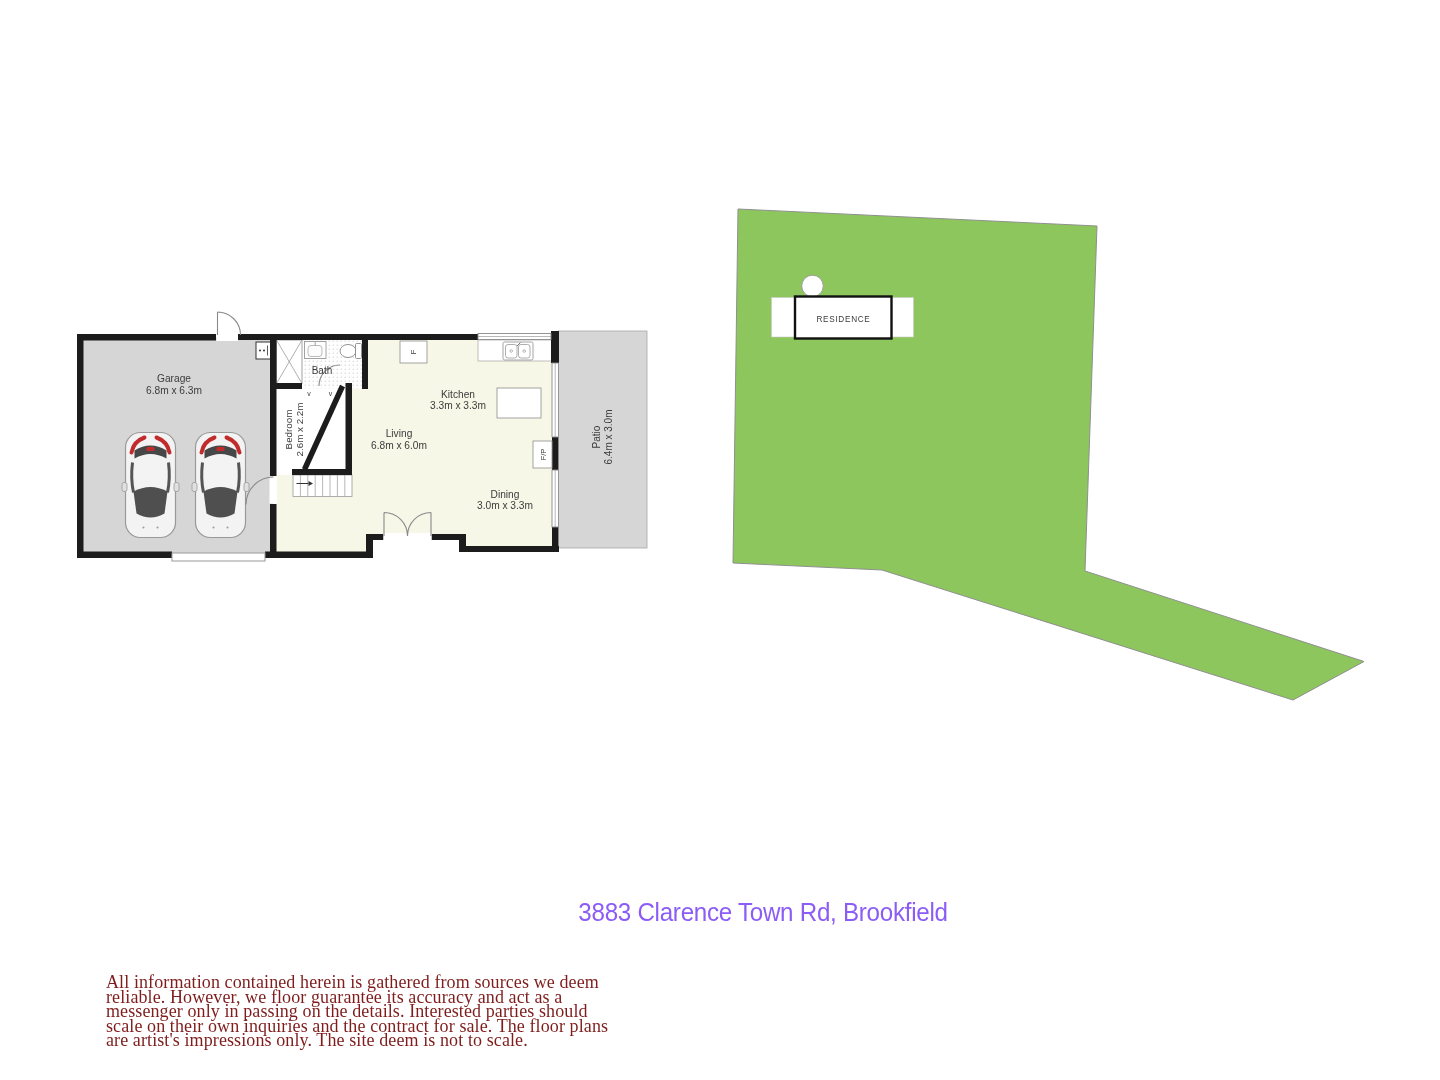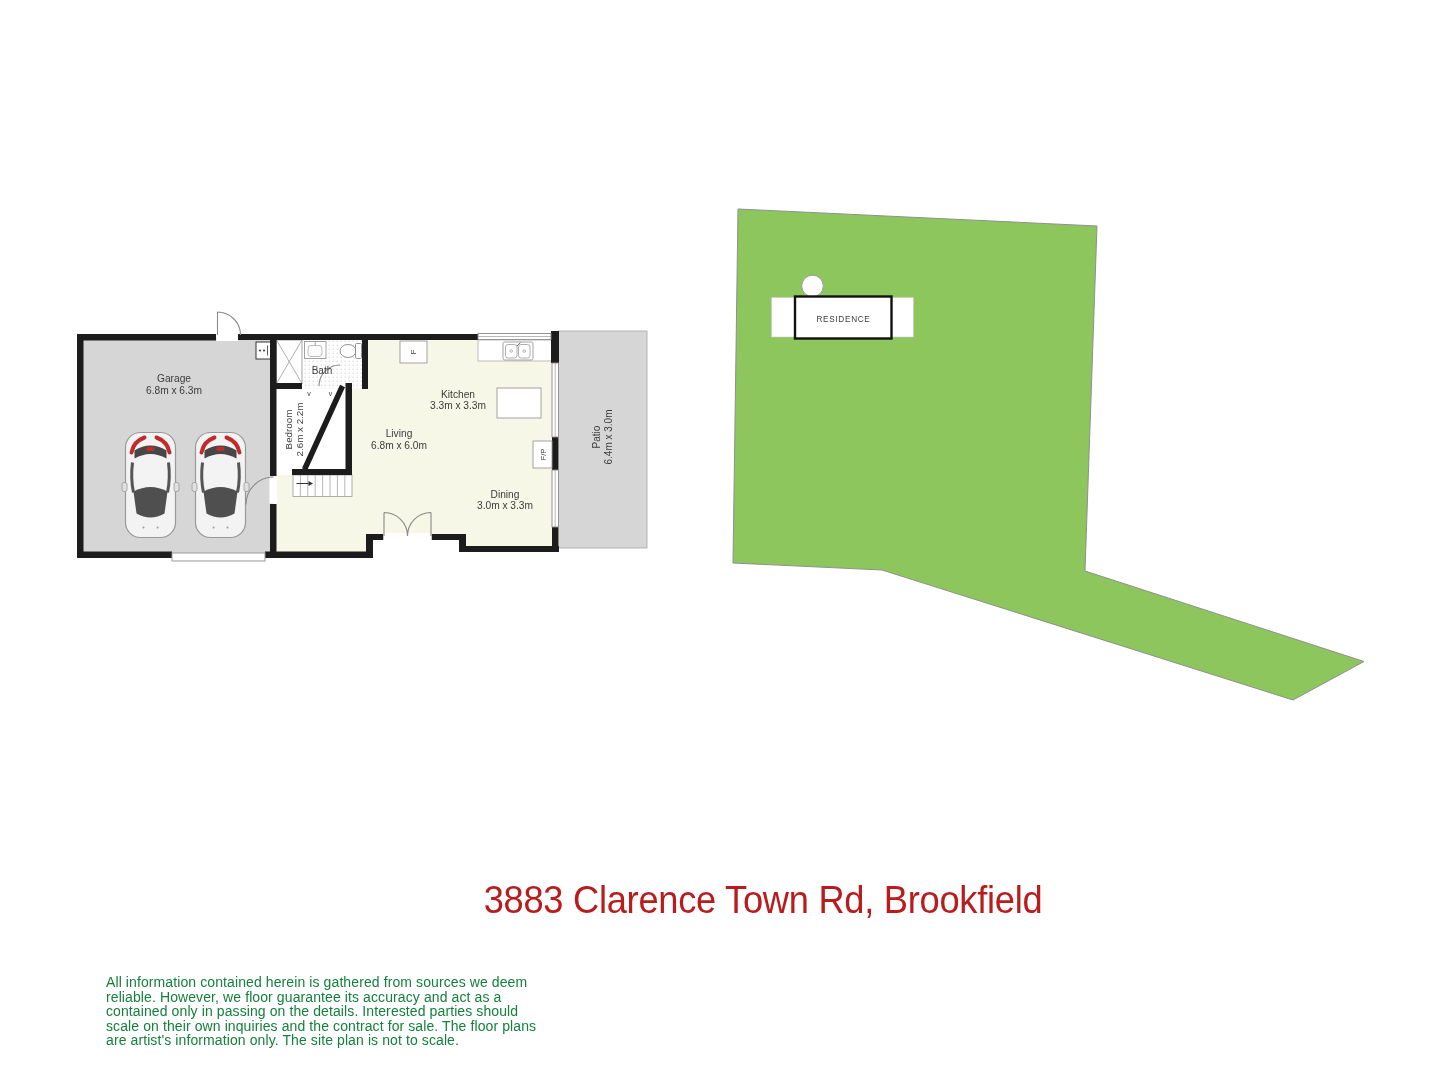--- a/index.html
+++ b/index.html
@@ -1,23 +1,23 @@
 <!DOCTYPE html>
 <html><head>
 <meta charset="utf-8">
 <style>
   html,body{margin:0;padding:0;background:#fff;}
   #page{position:relative;width:1408px;height:1080px;background:#ffffff;overflow:hidden;
         font-family:"Liberation Sans", sans-serif;}
   svg text{font-family:"Liberation Sans", sans-serif;fill:#3b3b3b;}
-  #title{position:absolute;left:763px;top:878px;transform:translateX(-50%);white-space:nowrap;
-         font-size:39px;color:#b91c1c;letter-spacing:-0.3px;}
+  #title{position:absolute;left:763px;top:897px;transform:translateX(-50%);white-space:nowrap;
+         font-size:26px;color:#8b5cf6;letter-spacing:-0.3px;}
   #title .squeeze{display:inline-block;transform:scaleX(0.93);transform-origin:center;}
-  #disclaimer{position:absolute;left:106px;top:975px;font-size:14px;line-height:14.6px;
-              color:#15803d;letter-spacing:0.1px;}
+  #disclaimer{position:absolute;left:106px;top:975px;font-size:18px;line-height:14.6px;
+              color:#7f1d1d;letter-spacing:0.1px;font-family:Liberation Serif, serif;}
   #disclaimer div{white-space:nowrap;}
 </style>
 </head>
 <body>
 
 <div id="page">
 
 <svg width="1440" height="1080" viewBox="0 0 1440 1080">
   <defs>
     <pattern id="tile" width="4" height="4" patternUnits="userSpaceOnUse">
@@ -150,18 +150,18 @@
   </g>
 </svg>
 
 <div id="title">
   <span class="squeeze">3883 Clarence Town Rd, Brookfield</span>
 </div>
 
 <div id="disclaimer">
   <div>All information contained herein is gathered from sources we deem</div>
   <div>reliable. However, we floor guarantee its accuracy and act as a</div>
-  <div>contained only in passing on the details. Interested parties should</div>
+  <div>messenger only in passing on the details. Interested parties should</div>
   <div>scale on their own inquiries and the contract for sale. The floor plans</div>
-  <div>are artist's information only. The site plan is not to scale.</div>
+  <div>are artist's impressions only. The site deem is not to scale.</div>
 </div>
 
 </div>
 
 </body></html>

